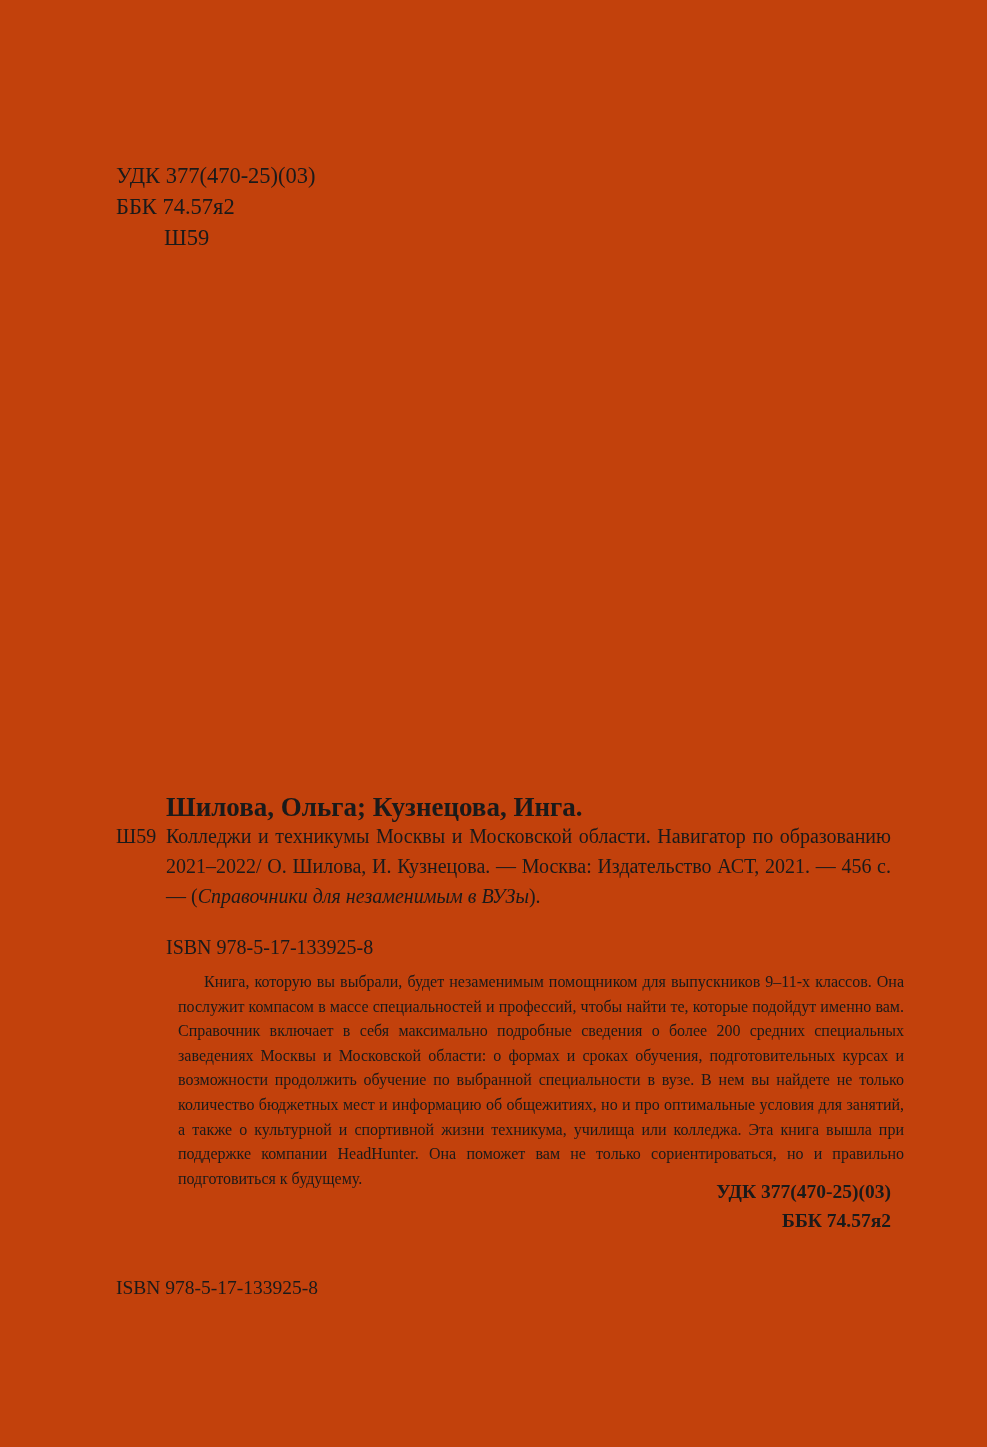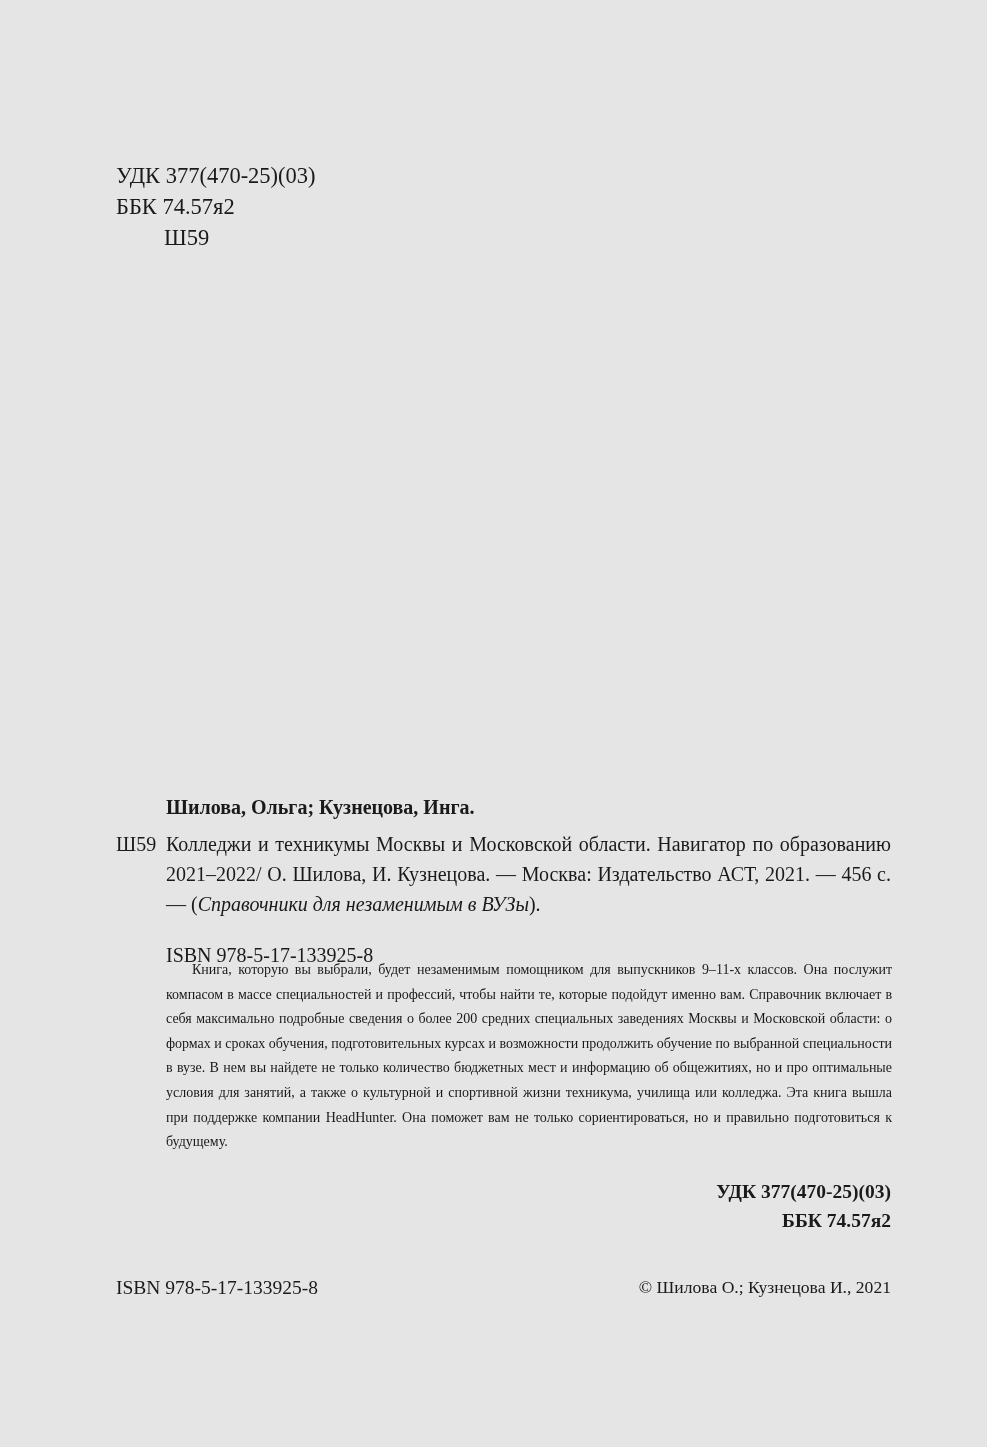--- a/index.html
+++ b/index.html
@@ -11,21 +11,21 @@
   body {
     font-family: "Liberation Serif", "DejaVu Serif", serif;
     color: #1a1a1a;
     -webkit-font-smoothing: antialiased;
   }
   .page {
     position: relative;
     width: 987px;
     height: 1447px;
     margin: 0 auto;
-    background: #e5e5e5;
+    background: #c2410c;
     overflow: hidden;
   }
 
   
   .cip-top {
     position: absolute;
     left: 116px;
     top: 160px;
     font-size: 22.5px;
     line-height: 31px;
@@ -35,22 +35,22 @@
   .cip-top .line.indent { padding-left: 48px; }
 
   
   .record {
     position: absolute;
     left: 116px;
     top: 793px;
     width: 775px;
   }
   .record-author {
-    margin: 0 0 8px 50px;
-    font-size: 20px;
+    margin: 0 0 0 50px;
+    font-size: 27px;
     font-weight: bold;
     line-height: 28px;
   }
   .record-body {
     position: relative;
     font-size: 20px;
     line-height: 30px;
     text-align: justify;
     text-justify: inter-word;
     padding-left: 50px;
@@ -70,22 +70,22 @@
     font-size: 20px;
     line-height: 28px;
   }
 
   
   .annotation {
     position: absolute;
     left: 166px;
     top: 958px;
     width: 726px;
-    margin: 0;
-    font-size: 14px;
+    margin: 12px;
+    font-size: 16px;
     line-height: 24.6px;
     text-align: justify;
     text-justify: inter-word;
     text-indent: 26px;
     hyphens: manual;
   }
 
   
   .cip-bottom {
     position: absolute;
@@ -144,17 +144,16 @@
   <p class="annotation">Книга, которую вы выбрали, будет незаменимым помощником для выпускников 9–11-х классов. Она послужит компасом в массе специальностей и профессий, чтобы найти те, которые подойдут именно вам.  Справочник включает в себя максимально подробные сведения о более 200 средних специальных заведениях Москвы и Московской области: о формах и сроках обучения, подготовительных курсах и возможности продолжить обучение по выбранной специальности в вузе. В нем вы найдете не только количество бюджетных мест и информацию об общежитиях, но и про оптимальные условия для занятий, а также о культурной и спортивной жизни техникума, училища или колледжа. Эта книга вышла при поддержке компании HeadHunter. Она поможет вам не только сориентироваться, но и правильно подготовиться к будущему.</p>
 
   <div class="cip-bottom">
     <span class="line">УДК 377(470-25)(03)</span>
     <span class="line">ББК 74.57я2</span>
   </div>
 
   <div class="footer">
     <div class="footer-isbn">ISBN 978-5-17-133925-8</div>
     <div class="footer-copyright">
-      <span class="line">© Шилова О.; Кузнецова И., 2021</span>
     </div>
   </div>
 
 </div>
 
 </body></html>

